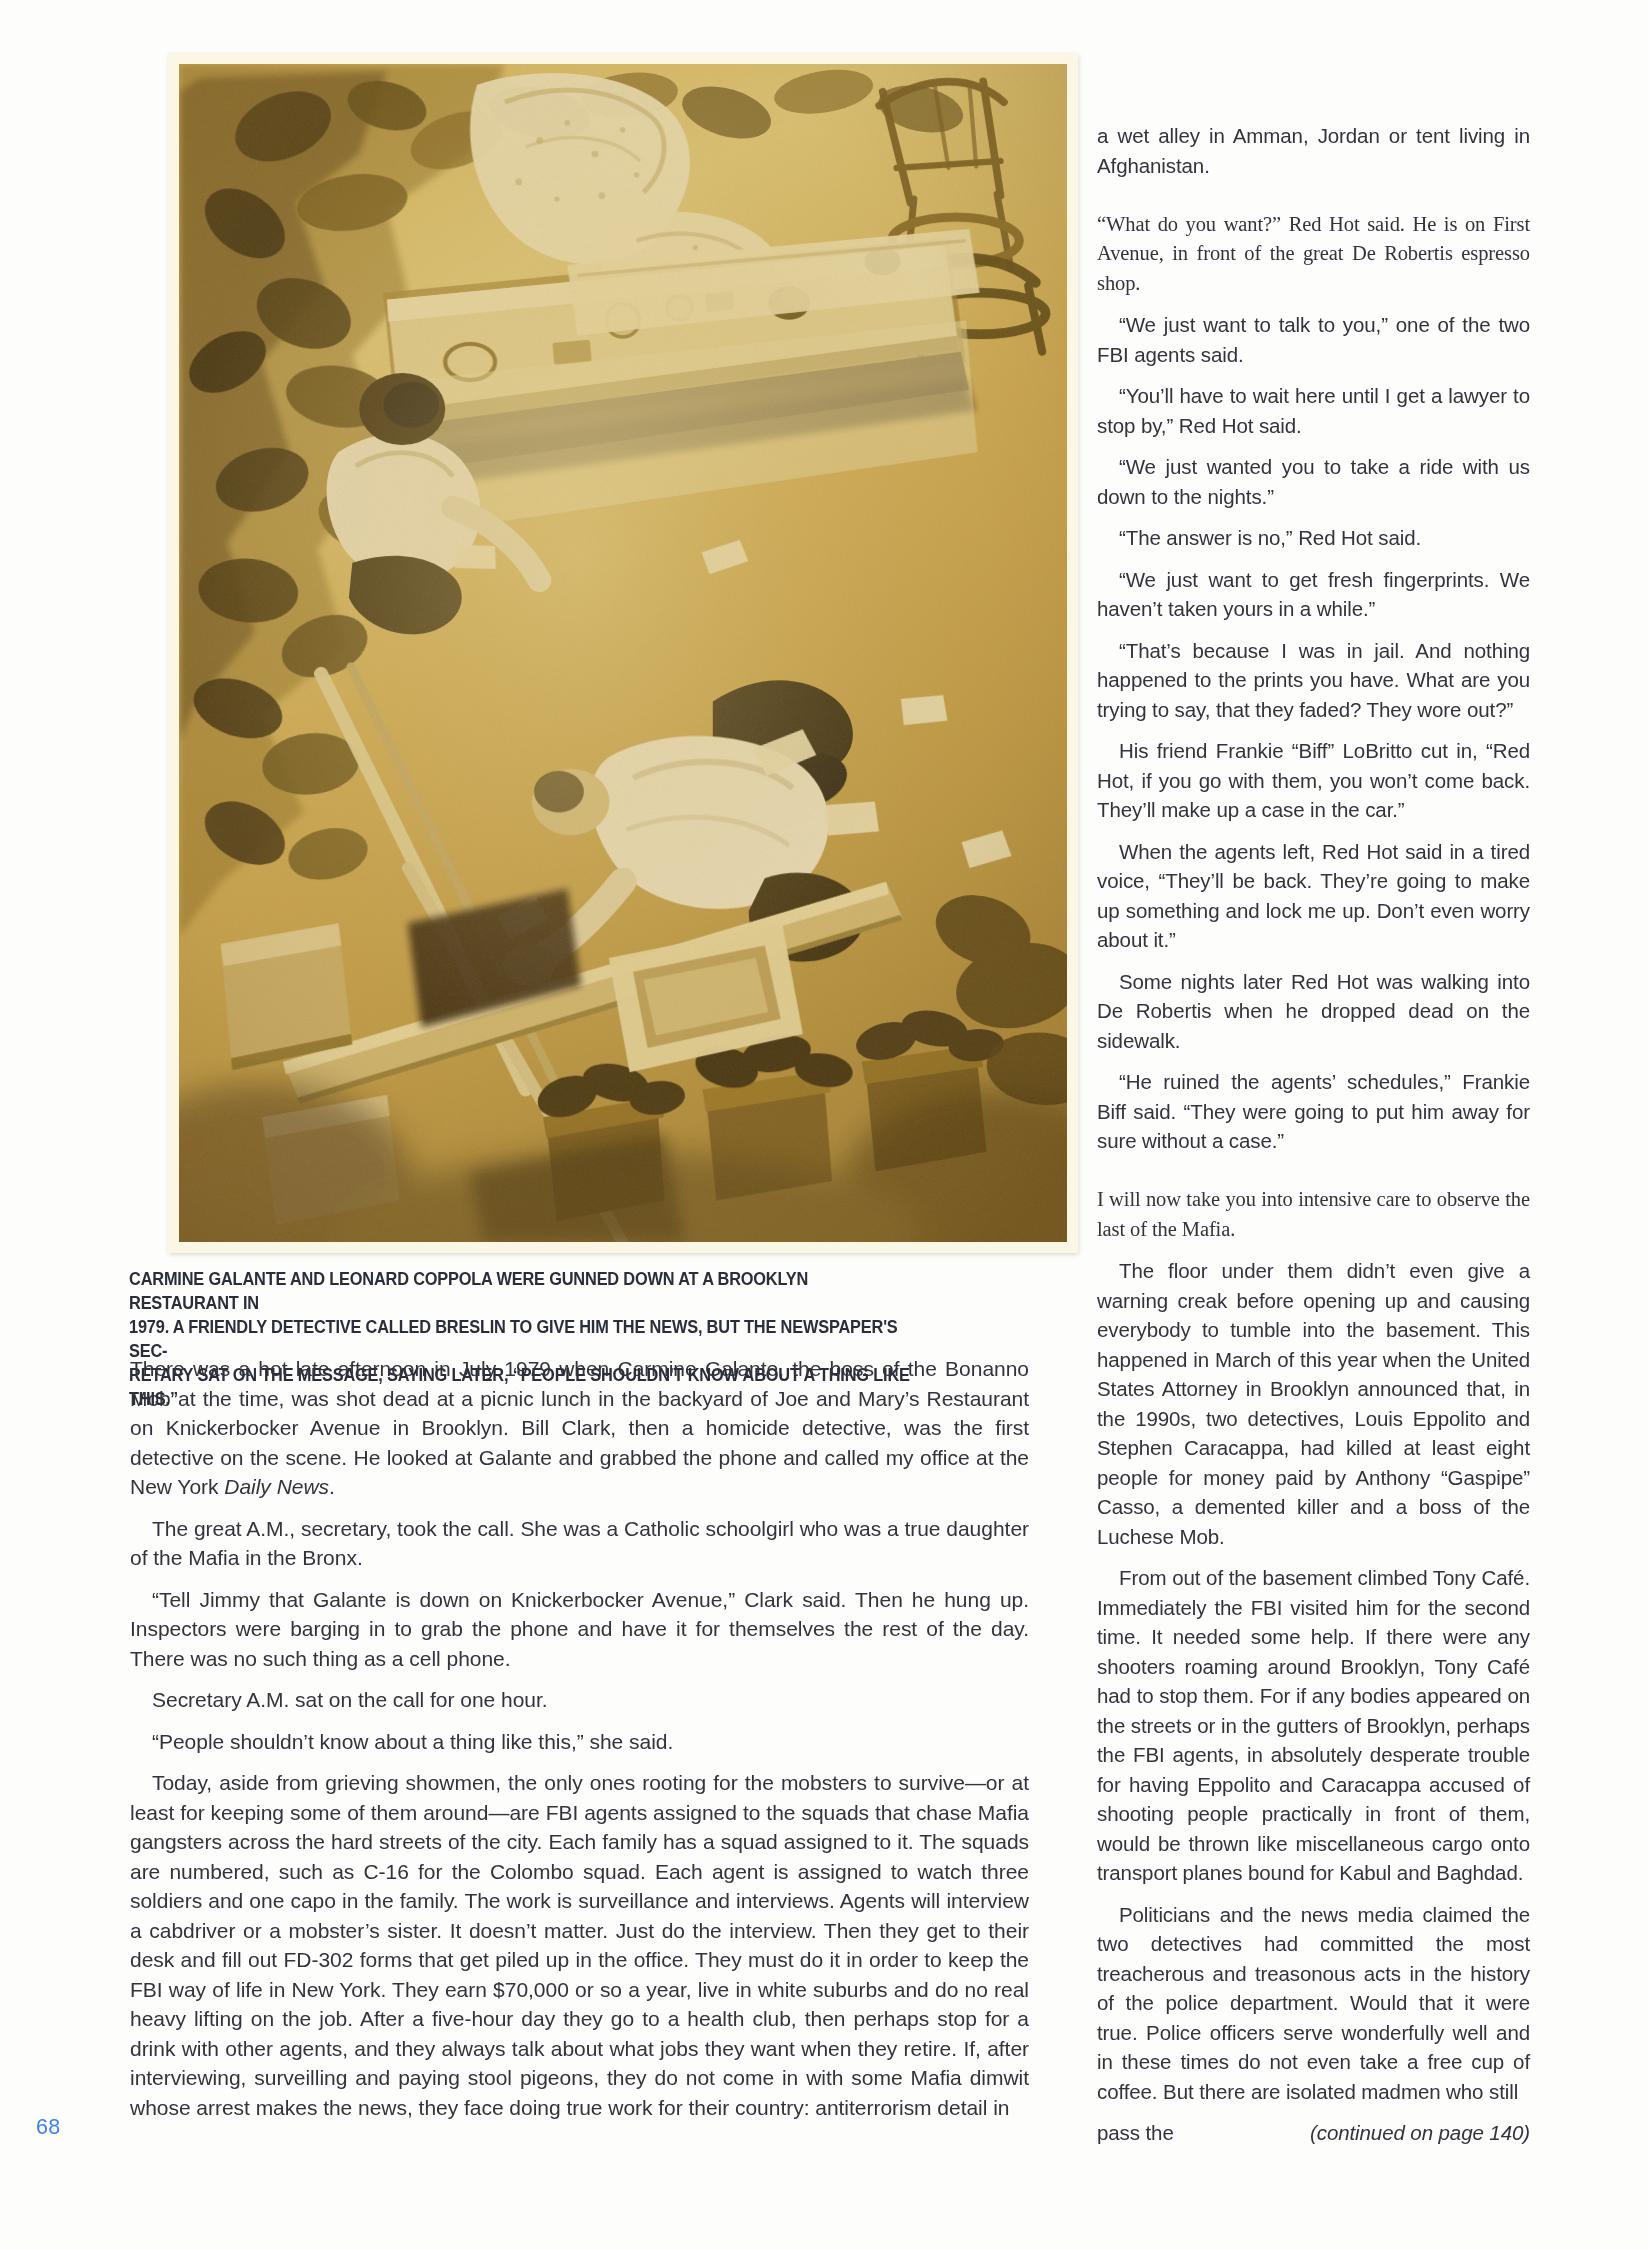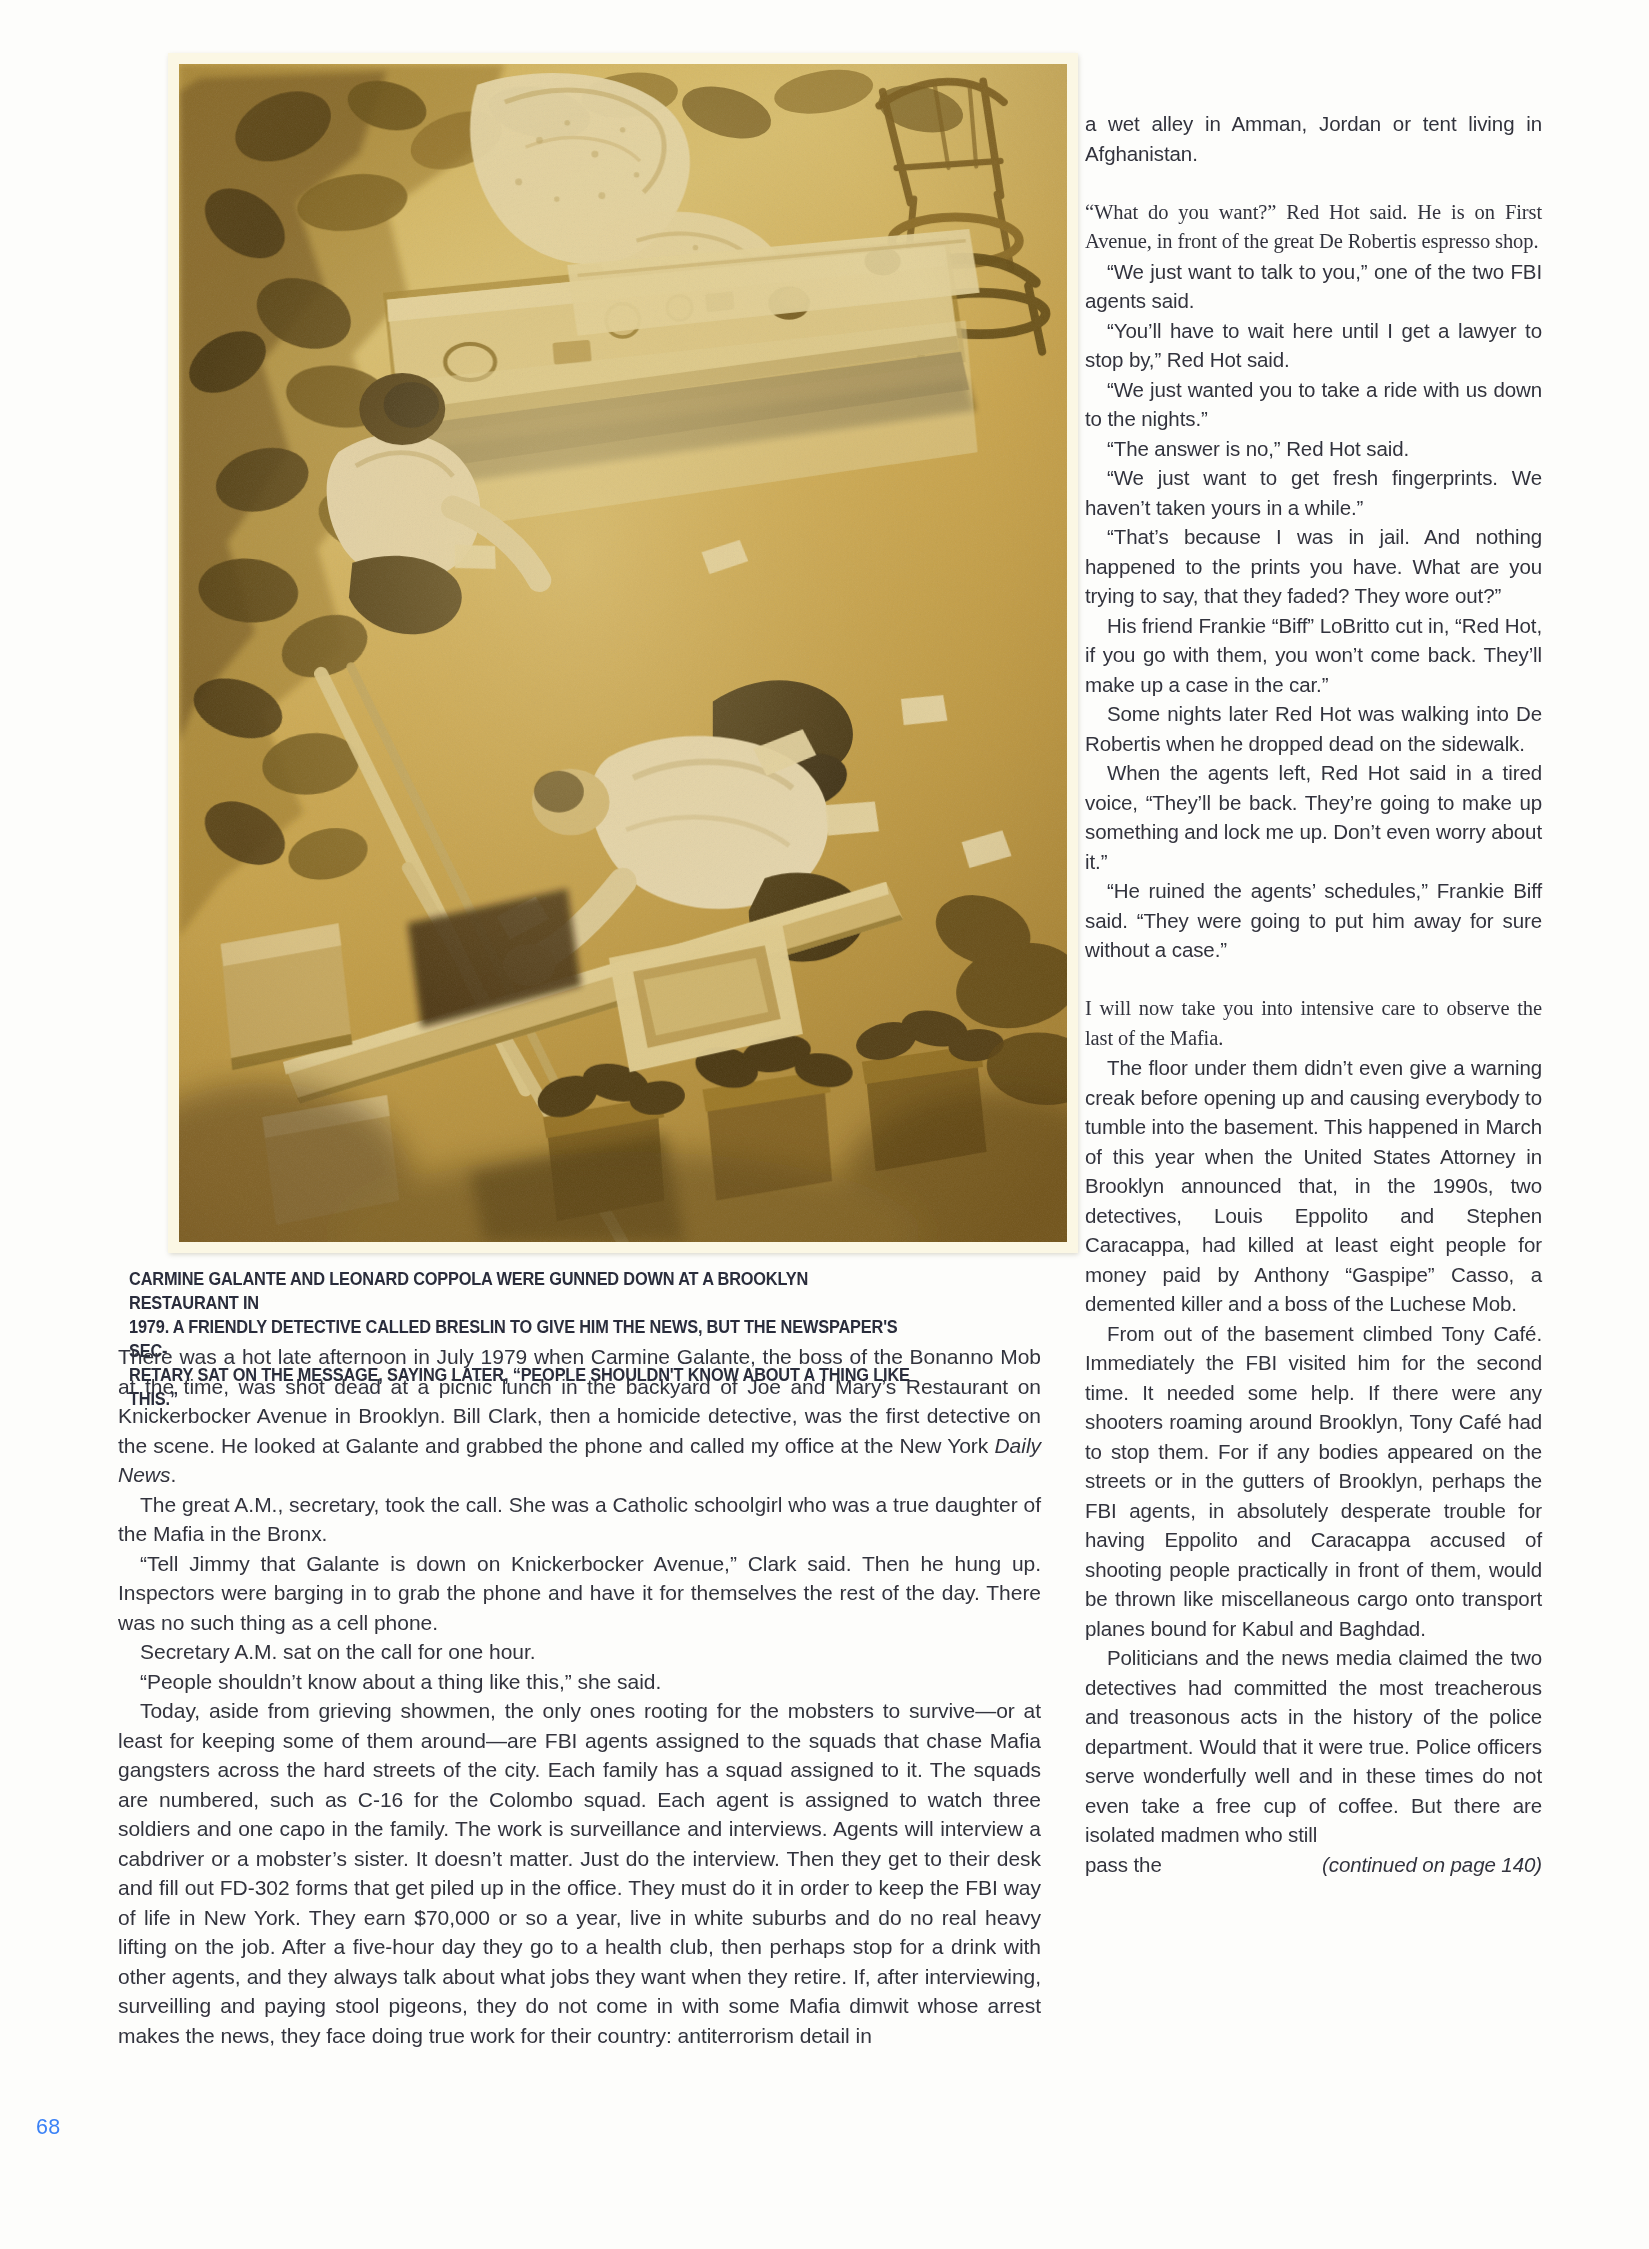--- a/index.html
+++ b/index.html
@@ -75,21 +75,21 @@
   #right-column {
     left: 1085px;
     top: 109px;
     width: 457px;
     font-size: 20.5px;
     line-height: 29.5px;
     font-family: "Liberation Sans Narrow", "Liberation Sans", sans-serif;
     letter-spacing: -0.1px;
   }
   .col p {
-    margin: 0;
+    margin: 12px;
     text-indent: 0;
   }
   .col p.ind { text-indent: 22px; }
   .col p.gap { margin-top: 29.5px; font-family: Liberation Serif, serif; }
   .col i, .col em { font-style: italic; }
   .cont {
     font-style: italic;
     white-space: nowrap;
   }
   .lastline {
@@ -388,22 +388,22 @@
 <div id="right-column" class="col">
   <p>a wet alley in Amman, Jordan or tent living in Afghanistan.</p>
   <p class="gap">“What do you want?” Red Hot said. He is on First Avenue, in front of the great De Robertis espresso shop.</p>
   <p class="ind">“We just want to talk to you,” one of the two FBI agents said.</p>
   <p class="ind">“You’ll have to wait here until I get a lawyer to stop by,” Red Hot said.</p>
   <p class="ind">“We just wanted you to take a ride with us down to the nights.”</p>
   <p class="ind">“The answer is no,” Red Hot said.</p>
   <p class="ind">“We just want to get fresh fingerprints. We haven’t taken yours in a while.”</p>
   <p class="ind">“That’s because I was in jail. And nothing happened to the prints you have. What are you trying to say, that they faded? They wore out?”</p>
   <p class="ind">His friend Frankie “Biff” LoBritto cut in, “Red Hot, if you go with them, you won’t come back. They’ll make up a case in the car.”</p>
+  <p class="ind">When the agents left, Red Hot said in a tired voice, “They’ll be back. They’re going to make up something and lock me up. Don’t even worry about it.”</p>
   <p class="ind">Some nights later Red Hot was walking into De Robertis when he dropped dead on the sidewalk.</p>
-  <p class="ind">When the agents left, Red Hot said in a tired voice, “They’ll be back. They’re going to make up something and lock me up. Don’t even worry about it.”</p>
   <p class="ind">“He ruined the agents’ schedules,” Frankie Biff said. “They were going to put him away for sure without a case.”</p>
   <p class="gap">I will now take you into intensive care to observe the last of the Mafia.</p>
   <p class="ind">The floor under them didn’t even give a warning creak before opening up and causing everybody to tumble into the basement. This happened in March of this year when the United States Attorney in Brooklyn announced that, in the 1990s, two detectives, Louis Eppolito and Stephen Caracappa, had killed at least eight people for money paid by Anthony “Gaspipe” Casso, a demented killer and a boss of the Luchese Mob.</p>
   <p class="ind">From out of the basement climbed Tony Café. Immediately the FBI visited him for the second time. It needed some help. If there were any shooters roaming around Brooklyn, Tony Café had to stop them. For if any bodies appeared on the streets or in the gutters of Brooklyn, perhaps the FBI agents, in absolutely desperate trouble for having Eppolito and Caracappa accused of shooting people practically in front of them, would be thrown like miscellaneous cargo onto transport planes bound for Kabul and Baghdad.</p>
   <p class="ind">Politicians and the news media claimed the two detectives had committed the most treacherous and treasonous acts in the history of the police department. Would that it were true. Police officers serve wonderfully well and in these times do not even take a free cup of coffee. But there are isolated madmen who still</p>
   <p class="lastline">
     <span>pass the</span>
     <span class="cont">(continued on page 140)</span>
   </p>
 </div>

